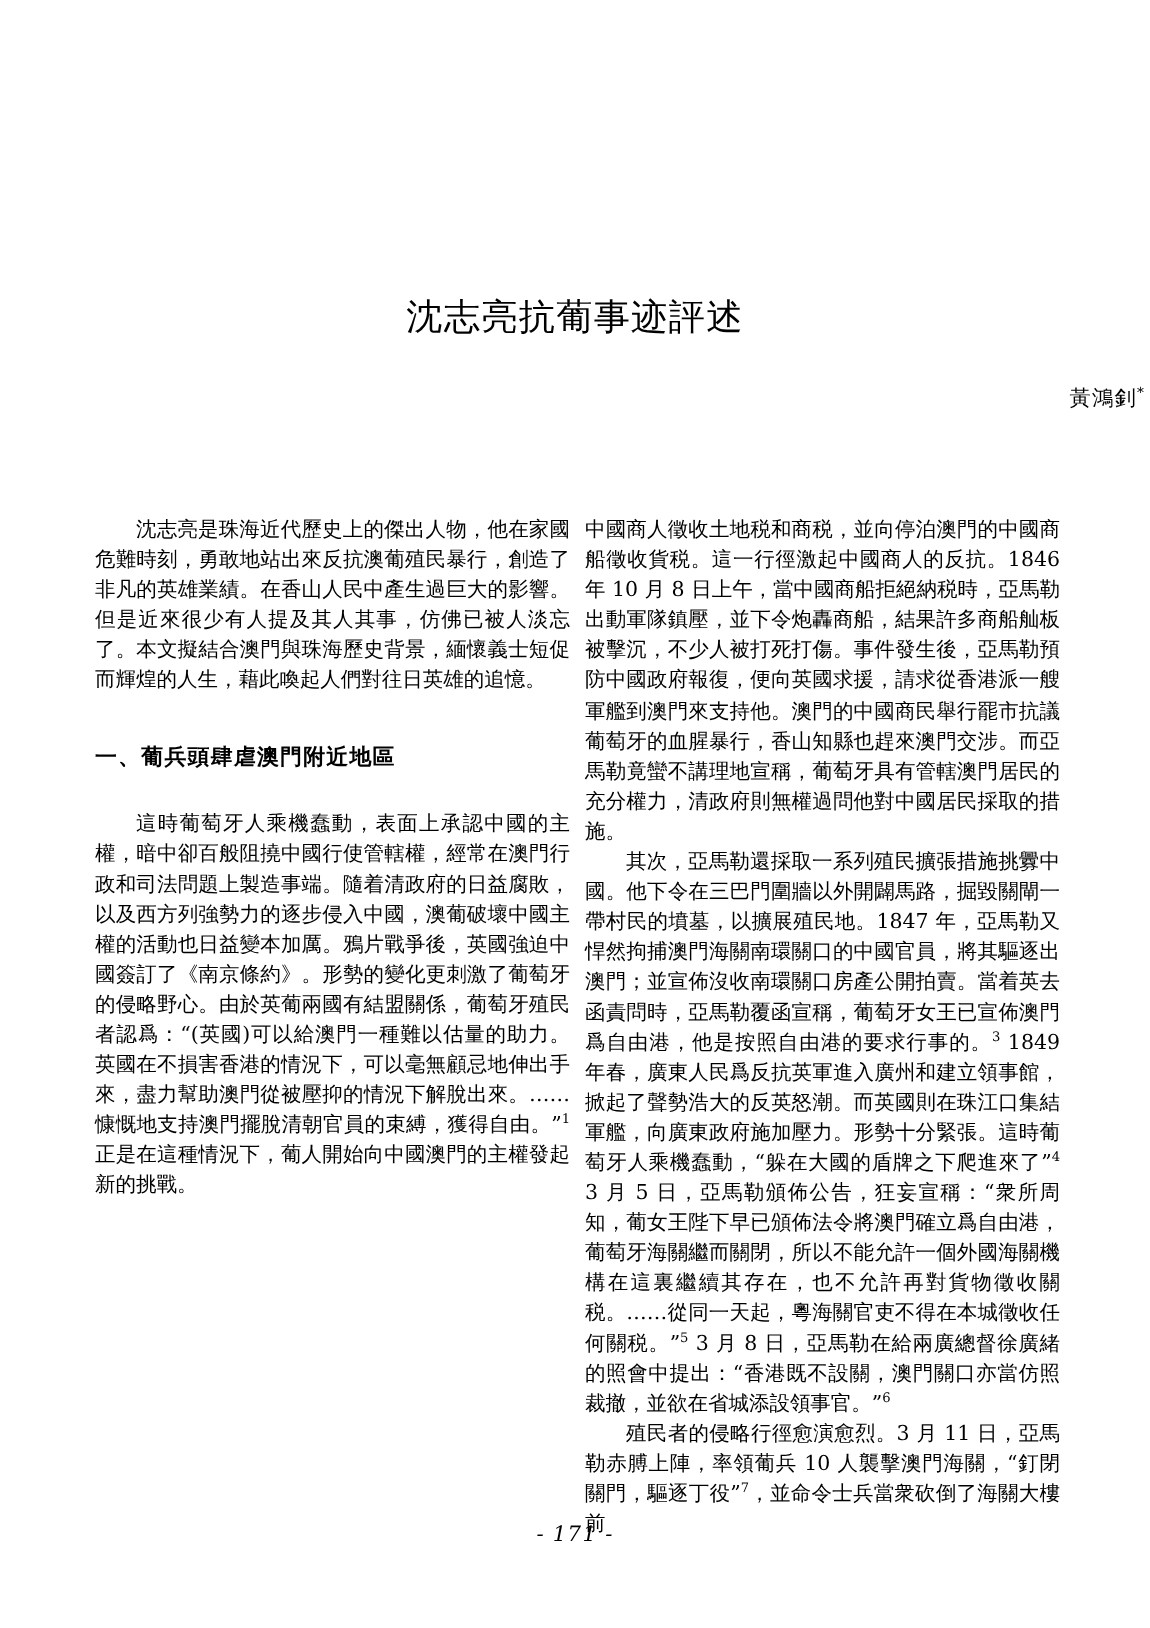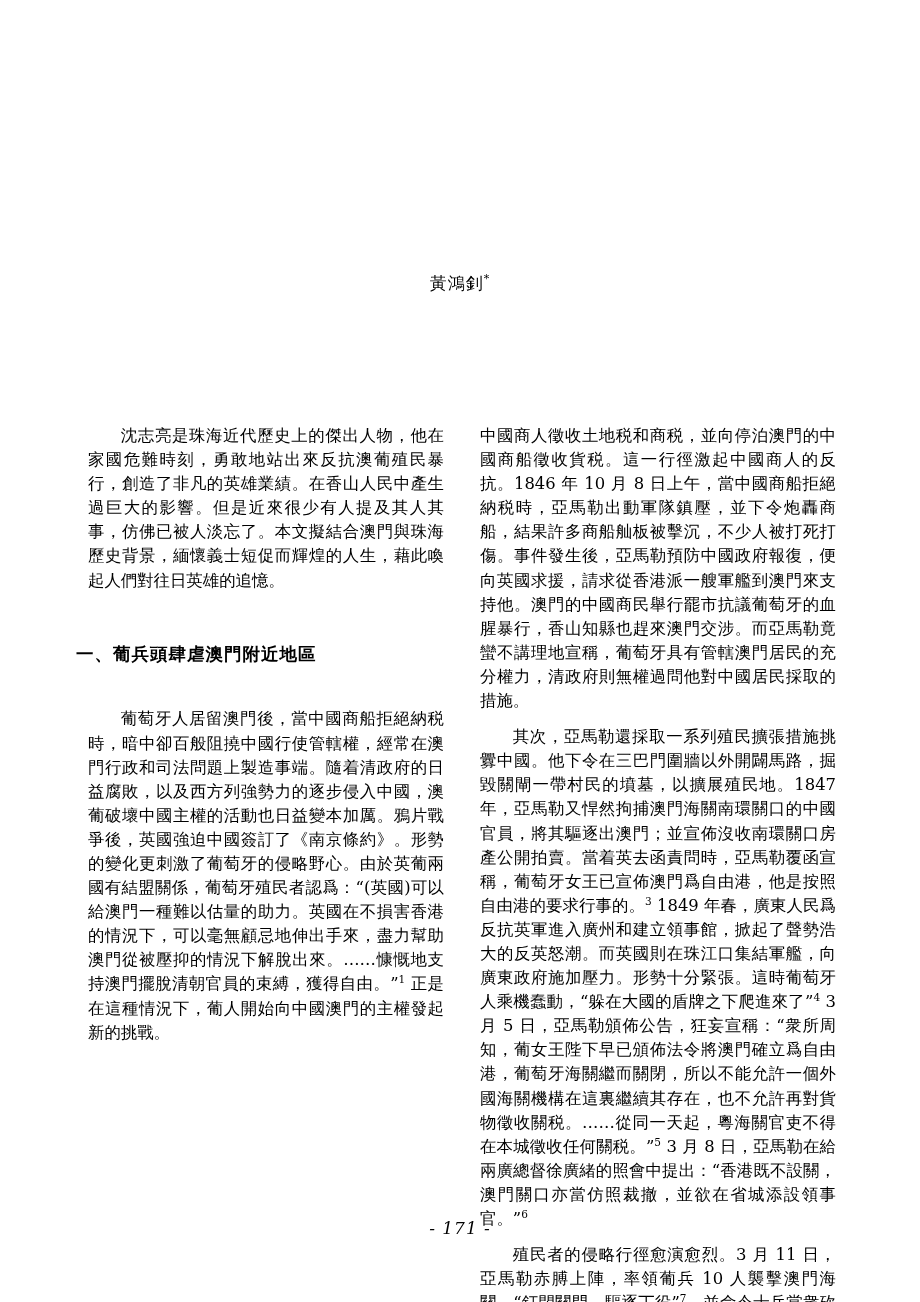--- a/index.html
+++ b/index.html
@@ -36,20 +36,21 @@
     letter-spacing: 1px;
     font-weight: normal;
     margin: 0;
     font-family: "DejaVu Serif", "Liberation Serif", serif;
   }
   .author-line {
     margin: 4px;
     margin-top: 36px;
     font-size: 17px;
     letter-spacing: 1px;
+    text-align: right;
   }
   .author-line .sup {
     font-size: 11px;
     vertical-align: super;
     line-height: 0;
   }
 
   
   .columns {
     position: absolute;
@@ -60,21 +61,21 @@
   }
   .col {
     position: absolute;
     top: 0;
     width: 380px;
   }
   .col-left  { left: 0; }
   .col-right { left: 392px; }
 
   p.para {
-    margin: 12px;
+    margin: 0;
     font-size: 16.4px;
     line-height: 24.1px;
     text-align: justify;
     text-justify: inter-character;
     text-align-last: left;
     letter-spacing: 0;
     word-break: break-all;
   }
   p.indent { text-indent: 2em; }
   p.noindent { text-indent: 0; }
@@ -125,36 +126,37 @@
     font-size: 17px;
     letter-spacing: 1px;
   }
 </style>
 </head>
 <body>
 
 <div class="page">
 
   <div class="title-block">
+    <h1 class="doc-title">沈志亮抗葡事迹評述</h1>
     <p class="author-line"><span>黃鴻釗</span><span class="sup">*</span></p>
   </div>
 
   <div class="columns">
 
     <div class="col col-left">
 
       <p class="para indent">沈志亮是珠海近代歷史上的傑出人物，他在家國危難時刻，勇敢地站出來反抗澳葡殖民暴行，創造了非凡的英雄業績。在香山人民中產生過巨大的影響。但是近來很少有人提及其人其事，仿佛已被人淡忘了。本文擬結合澳門與珠海歷史背景，緬懷義士短促而輝煌的人生，藉此喚起人們對往日英雄的追憶。</p>
 
       <div class="gap-before-heading"></div>
 
       <h2 class="section-heading">一、葡兵頭肆虐澳門附近地區</h2>
 
       <div class="gap-after-heading"></div>
 
-      <p class="para indent"><span>葡萄牙人居留澳門後，當中國商船拒絕納税時，暗中卻百般阻撓中國行使管轄權，經常在澳門行政和司法問題上製造事端。隨着清政府的日益腐敗，以及西方列強勢力的逐步侵入中國，澳葡破壞中國主權的活動也日益變本加厲。鴉片戰爭後，英國強迫中國簽訂了《南京條約》。形勢的變化更刺激了葡萄牙的侵略野心。由於英葡兩國有結盟關係，葡萄牙殖民者認爲：“(英國)可以給澳門一種難以估量的助力。英國在不損害香港的情況下，可以毫無顧忌地伸出手來，盡力幫助澳門從被壓抑的情況下解脫出來。……慷慨地支持澳門擺脫清朝官員的束縛，獲得自由。”</span><span class="sup">1</span><span> 正是在這種情況下，葡人開始向中國澳門的主權發起新的挑戰。</span></p>
+      <p class="para indent"><span>這時葡萄牙人乘機蠢動，表面上承認中國的主權，暗中卻百般阻撓中國行使管轄權，經常在澳門行政和司法問題上製造事端。隨着清政府的日益腐敗，以及西方列強勢力的逐步侵入中國，澳葡破壞中國主權的活動也日益變本加厲。鴉片戰爭後，英國強迫中國簽訂了《南京條約》。形勢的變化更刺激了葡萄牙的侵略野心。由於英葡兩國有結盟關係，葡萄牙殖民者認爲：“(英國)可以給澳門一種難以估量的助力。英國在不損害香港的情況下，可以毫無顧忌地伸出手來，盡力幫助澳門從被壓抑的情況下解脫出來。……慷慨地支持澳門擺脫清朝官員的束縛，獲得自由。”</span><span class="sup">1</span><span> 正是在這種情況下，葡人開始向中國澳門的主權發起新的挑戰。</span></p>
 
 
     </div>
 
     <div class="col col-right">
 
       <p class="para noindent">中國商人徵收土地税和商税，並向停泊澳門的中國商船徵收貨税。這一行徑激起中國商人的反抗。1846 年 10 月 8 日上午，當中國商船拒絕納税時，亞馬勒出動軍隊鎮壓，並下令炮轟商船，結果許多商船舢板被擊沉，不少人被打死打傷。事件發生後，亞馬勒預防中國政府報復，便向英國求援，請求從香港派一艘軍艦到澳門來支持他。澳門的中國商民舉行罷市抗議葡萄牙的血腥暴行，香山知縣也趕來澳門交涉。而亞馬勒竟蠻不講理地宣稱，葡萄牙具有管轄澳門居民的充分權力，清政府則無權過問他對中國居民採取的措施。</p>
 
       <p class="para indent"><span>其次，亞馬勒還採取一系列殖民擴張措施挑釁中國。他下令在三巴門圍牆以外開闢馬路，掘毀關閘一帶村民的墳墓，以擴展殖民地。1847 年，亞馬勒又悍然拘捕澳門海關南環關口的中國官員，將其驅逐出澳門；並宣佈沒收南環關口房產公開拍賣。當着英去函責問時，亞馬勒覆函宣稱，葡萄牙女王已宣佈澳門爲自由港，他是按照自由港的要求行事的。</span><span class="sup">3</span><span> 1849 年春，廣東人民爲反抗英軍進入廣州和建立領事館，掀起了聲勢浩大的反英怒潮。而英國則在珠江口集結軍艦，向廣東政府施加壓力。形勢十分緊張。這時葡萄牙人乘機蠢動，“躲在大國的盾牌之下爬進來了”</span><span class="sup">4</span><span> 3 月 5 日，亞馬勒頒佈公告，狂妄宣稱：“衆所周知，葡女王陛下早已頒佈法令將澳門確立爲自由港，葡萄牙海關繼而關閉，所以不能允許一個外國海關機構在這裏繼續其存在，也不允許再對貨物徵收關税。……從同一天起，粵海關官吏不得在本城徵收任何關税。”</span><span class="sup">5</span><span> 3 月 8 日，亞馬勒在給兩廣總督徐廣緒的照會中提出：“香港既不設關，澳門關口亦當仿照裁撤，並欲在省城添設領事官。”</span><span class="sup">6</span></p>
 

